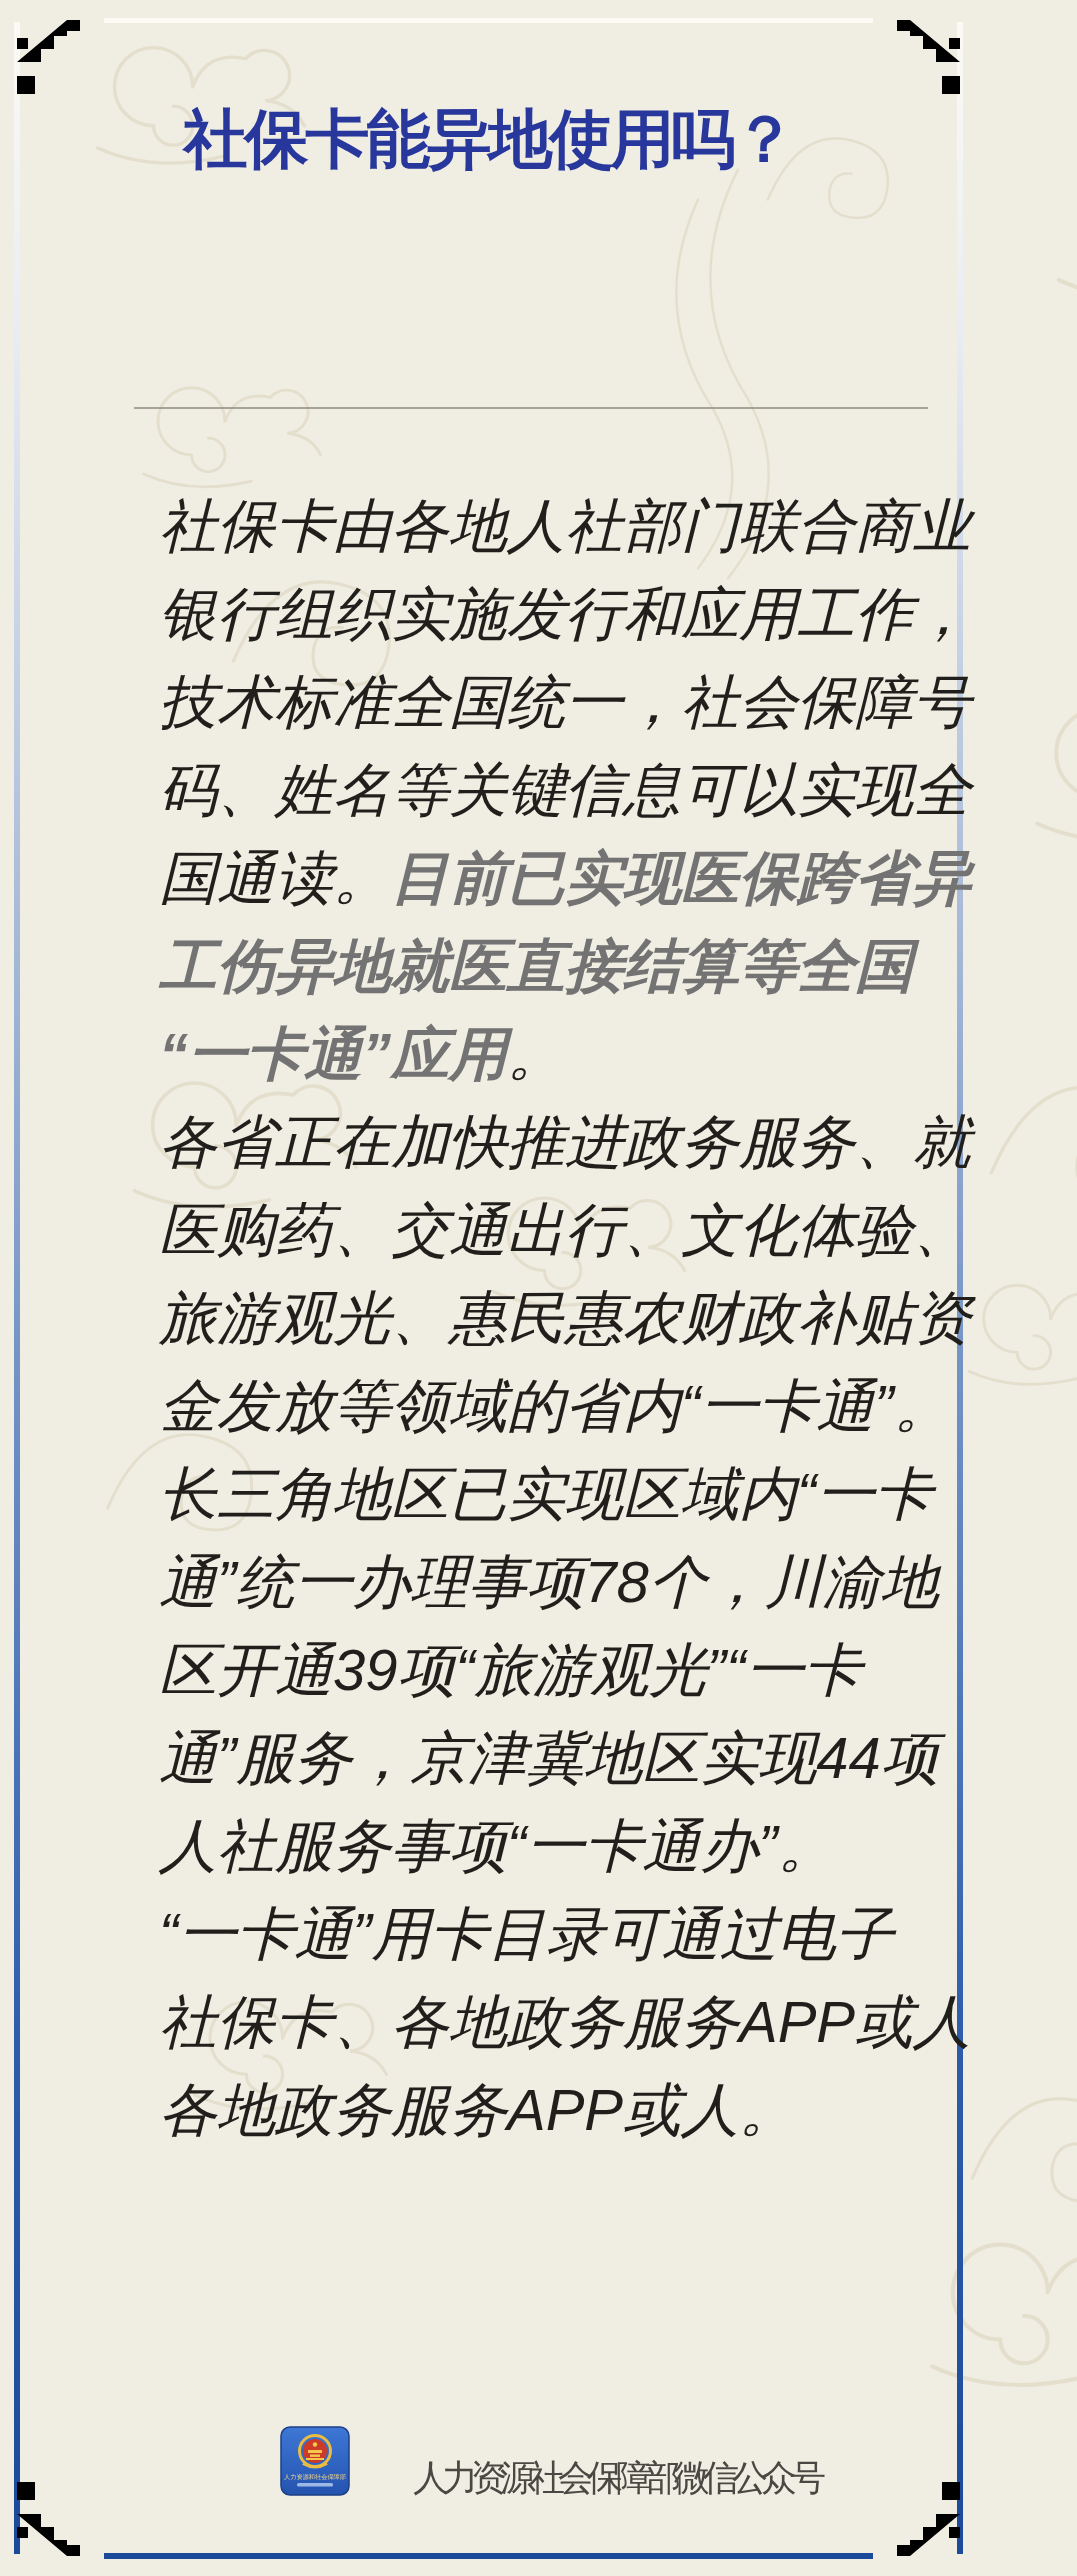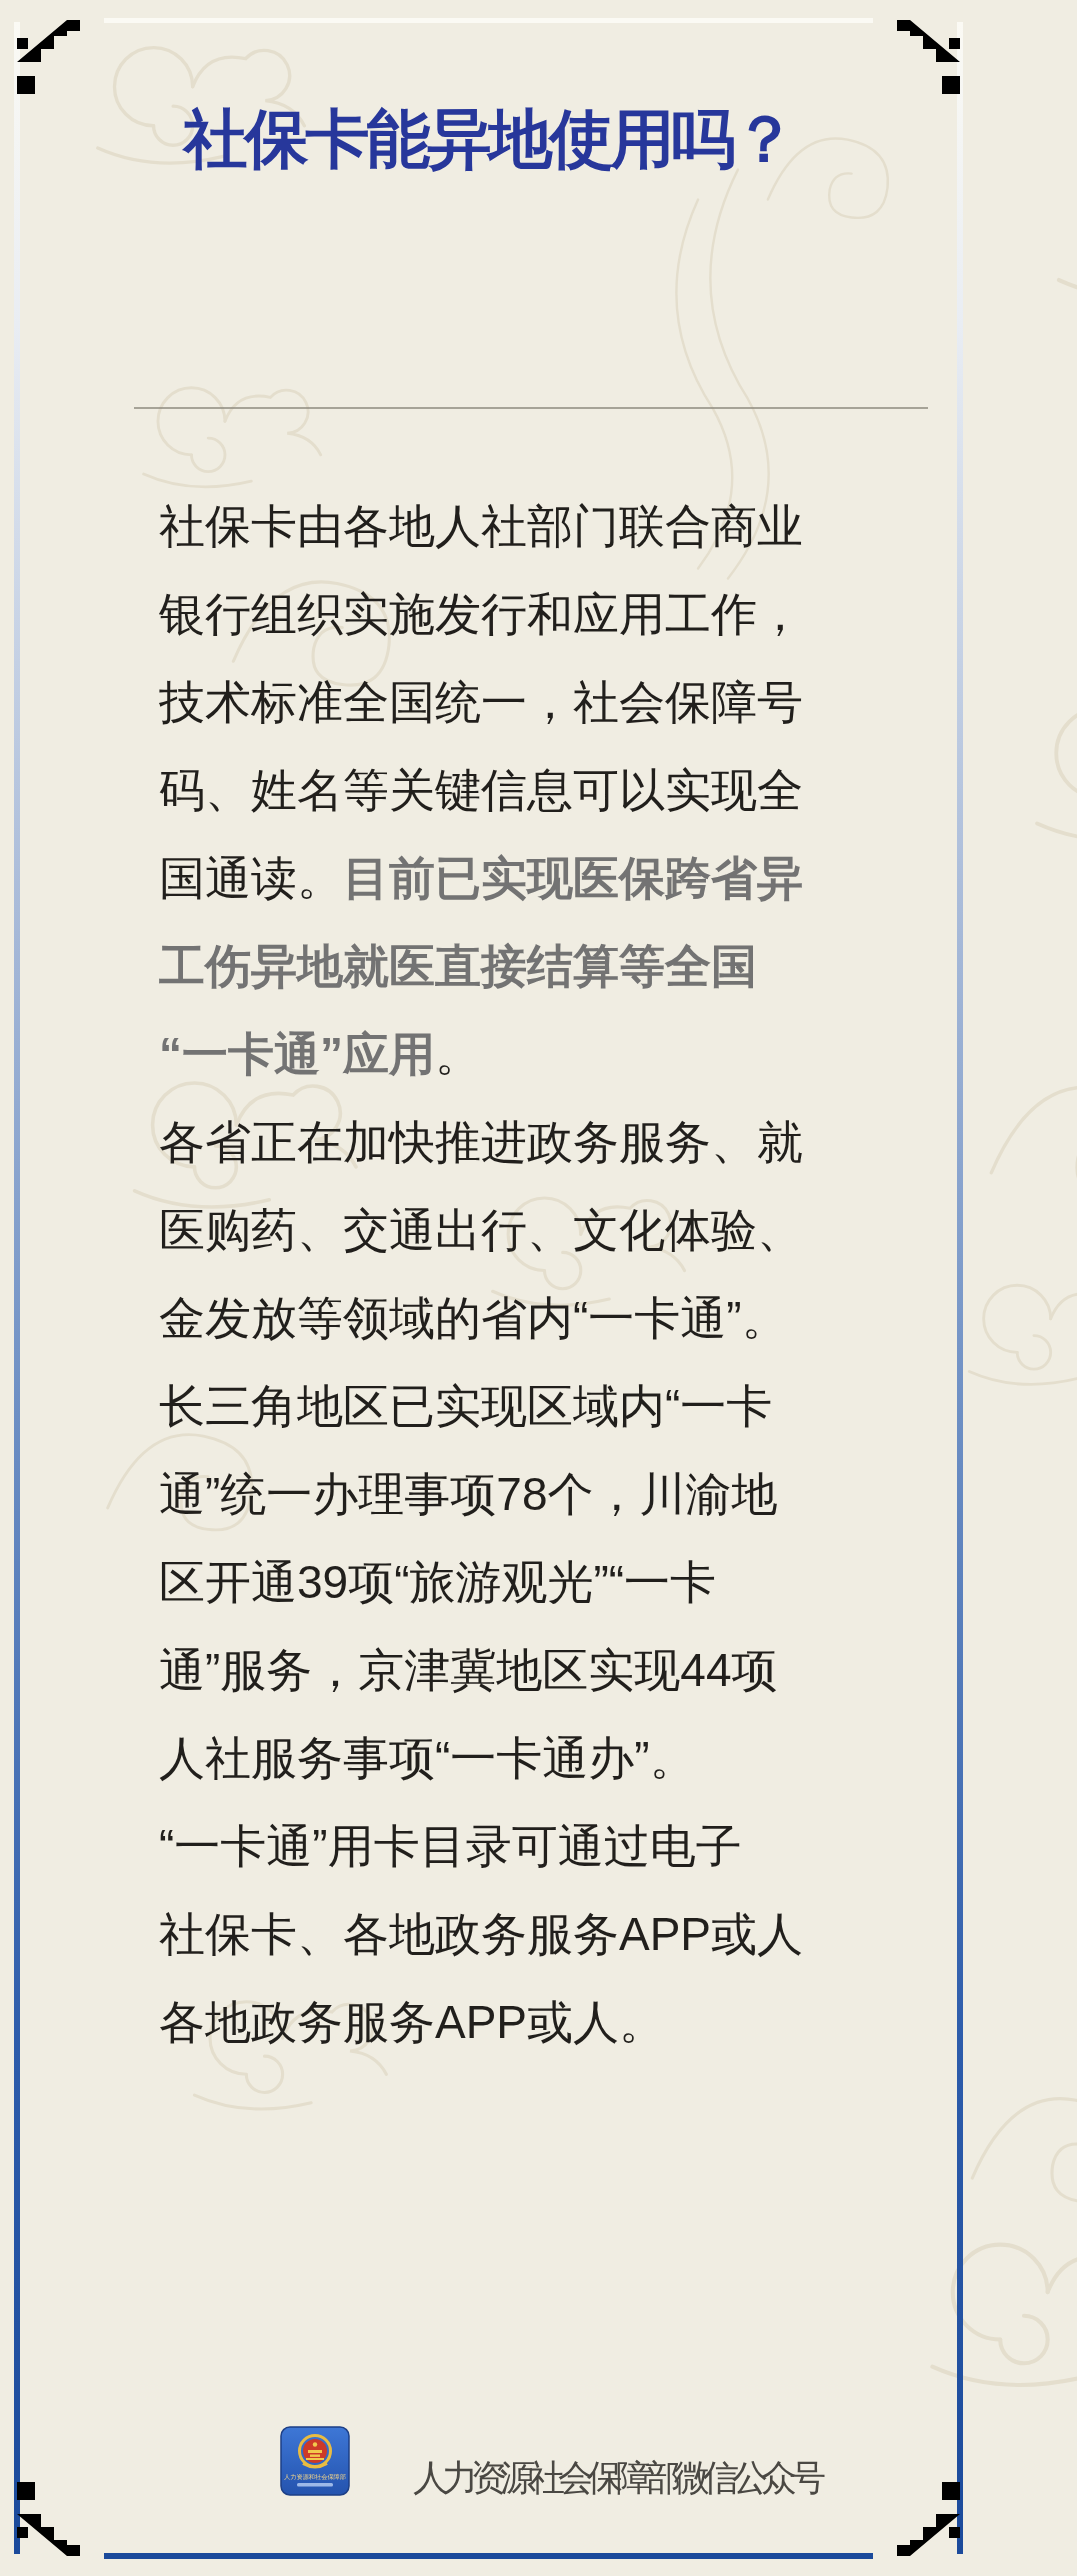--- a/index.html
+++ b/index.html
@@ -40,23 +40,24 @@
     font-size:64px;letter-spacing:-3px;
     color:#27379b;
   }
 
   
   #divider{position:absolute;top:407px;left:134px;width:794px;height:2px;background:#8e8a7e;opacity:.75;}
 
   
   #body-text{
     position:absolute;top:482px;left:159px;width:788px;
-    font-size:46px;line-height:88px;
+    font-size:58px;line-height:88px;
     color:#211f1c;
     font-weight:400;
+    font-style:italic;
   }
   #body-text .line{white-space:nowrap;height:88px;}
   #body-text .hl{color:#737373;font-weight:700;}
 
   
   #footer{position:absolute;left:6px;top:2426px;width:1077px;height:80px;}
   #mohrss-logo{position:absolute;left:274px;top:0;width:70px;height:70px;}
   #footer-caption{
     position:absolute;left:407px;top:28px;
     font-size:36px;letter-spacing:-7px;
@@ -141,20 +142,21 @@
   <div id="body-text">
       <div class="line"><span>社保卡由各地人社部门联合商业</span></div>
       <div class="line"><span>银行组织实施发行和应用工作，</span></div>
       <div class="line"><span>技术标准全国统一，社会保障号</span></div>
       <div class="line"><span>码、姓名等关键信息可以实现全</span></div>
       <div class="line"><span>国通读。</span><span class="hl">目前已实现医保跨省异</span></div>
       <div class="line"><span class="hl">工伤异地就医直接结算等全国</span></div>
       <div class="line"><span class="hl">“一卡通”应用</span><span>。</span></div>
       <div class="line"><span>各省正在加快推进政务服务、就</span></div>
       <div class="line"><span>医购药、交通出行、文化体验、</span></div>
+      <div class="line"><span>旅游观光、惠民惠农财政补贴资</span></div>
       <div class="line"><span>金发放等领域的省内“一卡通”。</span></div>
       <div class="line"><span>长三角地区已实现区域内“一卡</span></div>
       <div class="line"><span>通”统一办理事项78个，川渝地</span></div>
       <div class="line"><span>区开通39项“旅游观光”“一卡</span></div>
       <div class="line"><span>通”服务，京津冀地区实现44项</span></div>
       <div class="line"><span>人社服务事项“一卡通办”。</span></div>
       <div class="line"><span>“一卡通”用卡目录可通过电子</span></div>
       <div class="line"><span>社保卡、各地政务服务APP或人</span></div>
       <div class="line"><span>各地政务服务APP或人。</span></div>
     </div>

